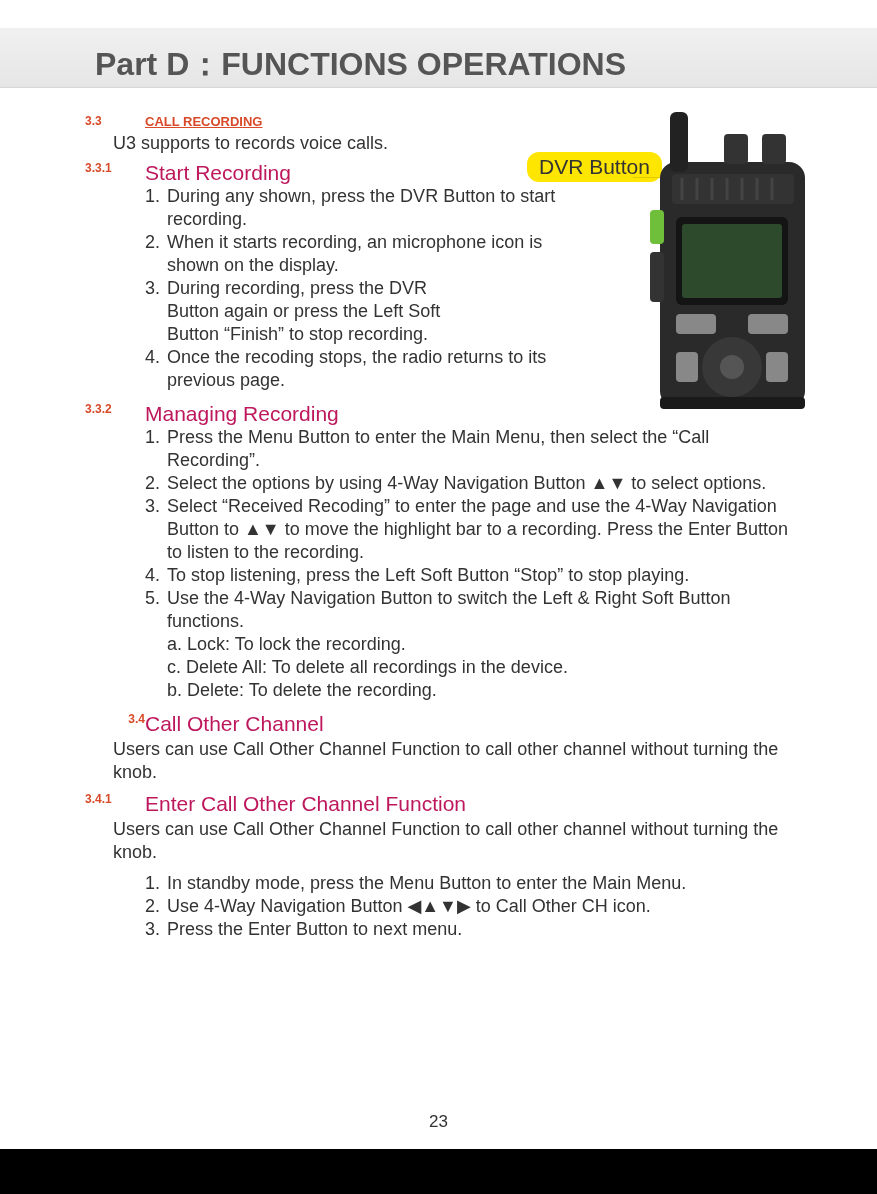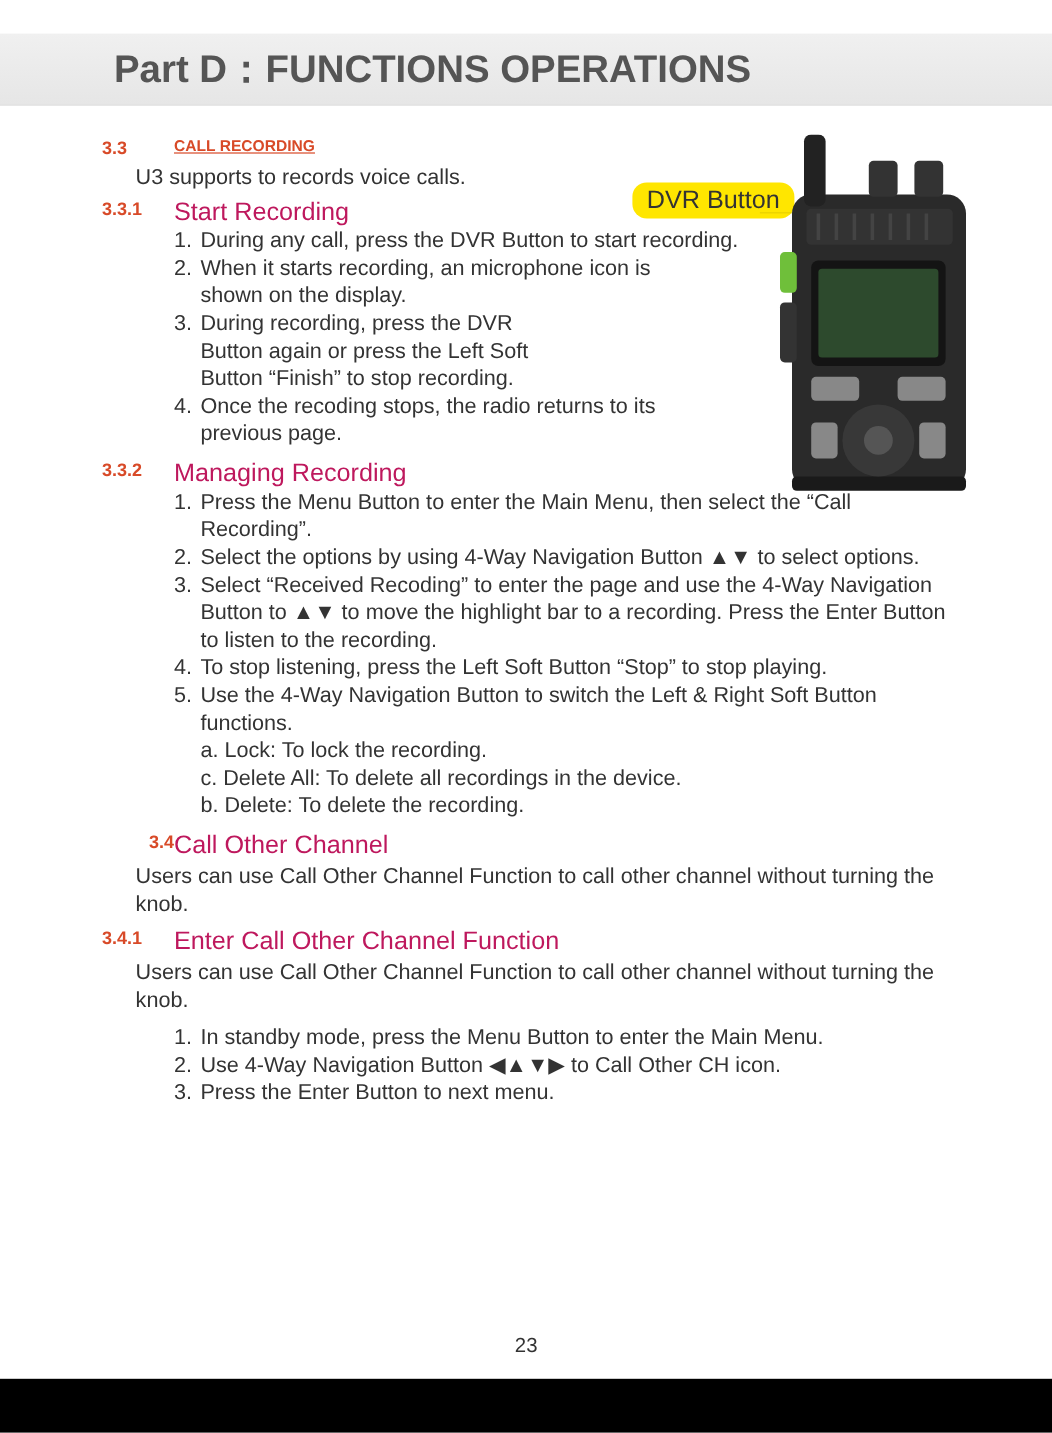--- a/index.html
+++ b/index.html
@@ -8,21 +8,21 @@
 
     
     .header-bar {
       position: absolute;
       left: 0; top: 28px;
       width: 877px;
       height: 60px;
       background: linear-gradient(#f0f0f0, #e6e6e6);
       border-bottom: 1px solid #d8d8d8;
       display: flex;
-      align-items: center;
+      align-items: flex-end;
       padding-left: 95px;
     }
     .header-bar .title {
       font-size: 32px;
       font-weight: 700;
       color: #555;
     }
 
     .content {
       position: absolute;
@@ -30,21 +30,21 @@
       width: 877px;
       padding: 0 75px 0 85px;
     }
 
     .row { display: flex; align-items: flex-start; margin-top: 4px; }
     .secnum {
       width: 60px;
       flex: 0 0 60px;
       color: #d84a28;
       font-weight: 700;
-      font-size: 15px;
+      font-size: 12px;
       line-height: 1.3;
     }
     .sectitle {
       color: #d84a28;
       font-weight: 700;
       font-size: 13px;
       text-decoration: underline;
     }
     .sectitle-blue {
       color: #be185d;
@@ -175,21 +175,21 @@
     </div>
     <div class="body">U3 supports to records voice calls.</div>
 
     <div class="row" style="margin-top:6px;">
       <div class="secnum">3.3.1</div>
       <div class="sectitle-blue">Start Recording</div>
     </div>
     <div class="list">
       <div class="li">
         <div class="num">1.</div>
-        <div class="txt" style="max-width:470px;">During any call, press the DVR Button to start recording.</div>
+        <div class="txt" style="max-width:470px;">During any shown, press the DVR Button to start recording.</div>
       </div>
       <div class="li">
         <div class="num">2.</div>
         <div class="txt narrow1">When it starts recording, an microphone icon is shown on the display.</div>
       </div>
       <div class="li">
         <div class="num">3.</div>
         <div class="txt narrow2">During recording, press the DVR Button again or press the Left Soft Button “Finish” to stop recording.</div>
       </div>
       <div class="li">

